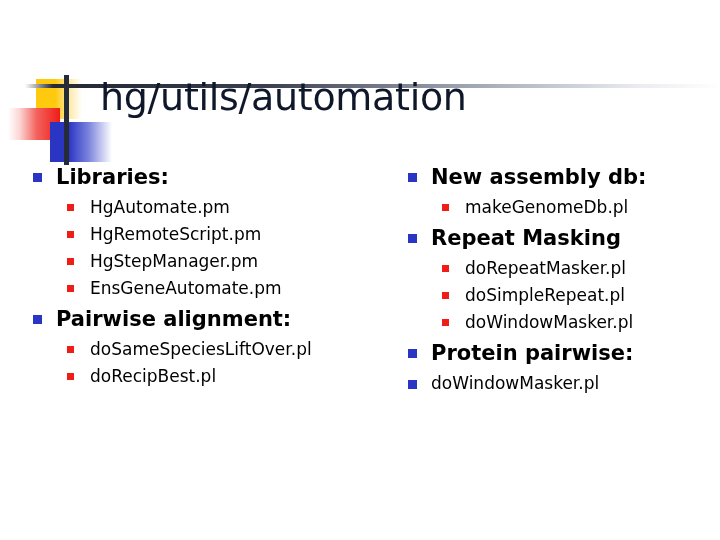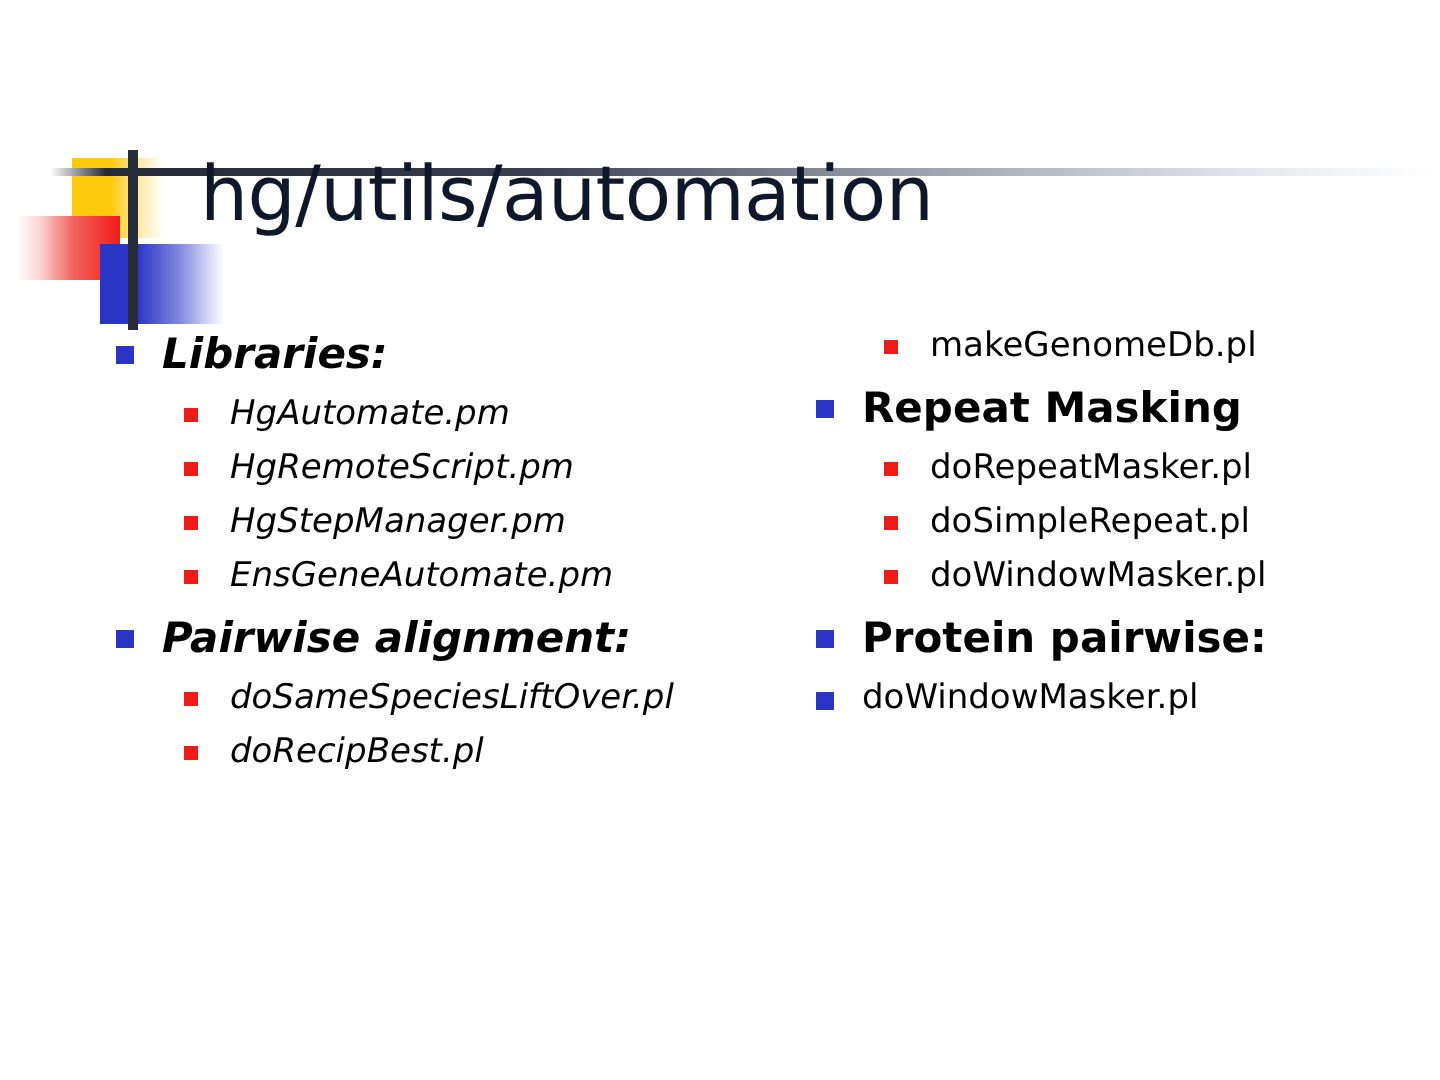--- a/index.html
+++ b/index.html
@@ -82,21 +82,21 @@
     position: absolute;
     left: 0;
     top: 160px;
     width: 720px;
     height: 340px;
   }
   .col {
     position: absolute;
     top: 0;
   }
-  .col-left  { left: 55px;  width: 350px; font-style: italic; }
+  .col-left  { left: 30px;  width: 350px; }
   .col-right { left: 405px; width: 312px; }
 
   ul.lvl1, ul.lvl2 {
     list-style: none;
     margin: 0;
     padding: 0;
   }
   ul.lvl2 {
     margin: 0 0 0 34px;
   }
@@ -170,20 +170,21 @@
         </ul>
         <li class="item lvl1-item"><span class="bullet"></span><span class="item-label">Pairwise alignment:</span></li>
         <ul class="lvl2">
           <li class="item lvl2-item"><span class="bullet"></span><span class="item-label">doSameSpeciesLiftOver.pl</span></li>
           <li class="item lvl2-item"><span class="bullet"></span><span class="item-label">doRecipBest.pl</span></li>
         </ul>
       </ul>
   </div>
   <div class="col col-right">
     <ul class="lvl1">
+        <li class="item lvl1-item"><span class="bullet"></span><span class="item-label">New assembly db:</span></li>
         <ul class="lvl2">
           <li class="item lvl2-item"><span class="bullet"></span><span class="item-label">makeGenomeDb.pl</span></li>
         </ul>
         <li class="item lvl1-item"><span class="bullet"></span><span class="item-label">Repeat Masking</span></li>
         <ul class="lvl2">
           <li class="item lvl2-item"><span class="bullet"></span><span class="item-label">doRepeatMasker.pl</span></li>
           <li class="item lvl2-item"><span class="bullet"></span><span class="item-label">doSimpleRepeat.pl</span></li>
           <li class="item lvl2-item"><span class="bullet"></span><span class="item-label">doWindowMasker.pl</span></li>
         </ul>
         <li class="item lvl1-item"><span class="bullet"></span><span class="item-label">Protein pairwise:</span></li>

